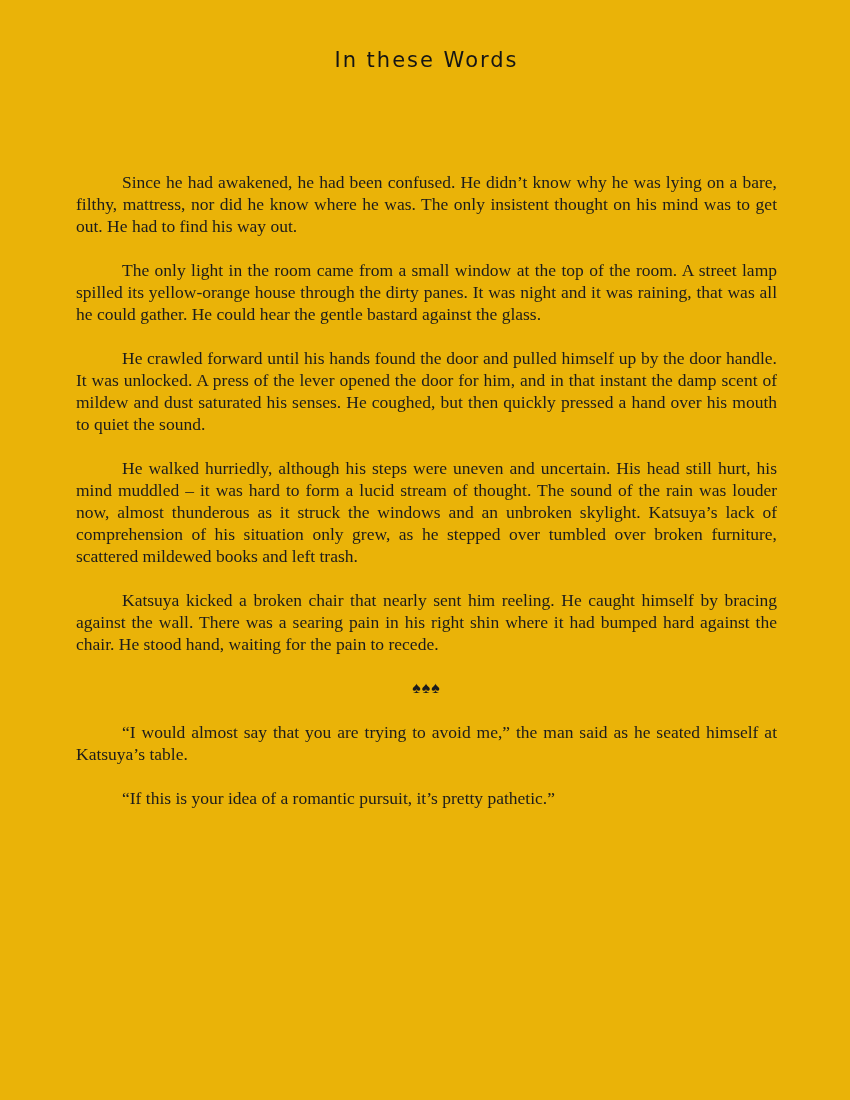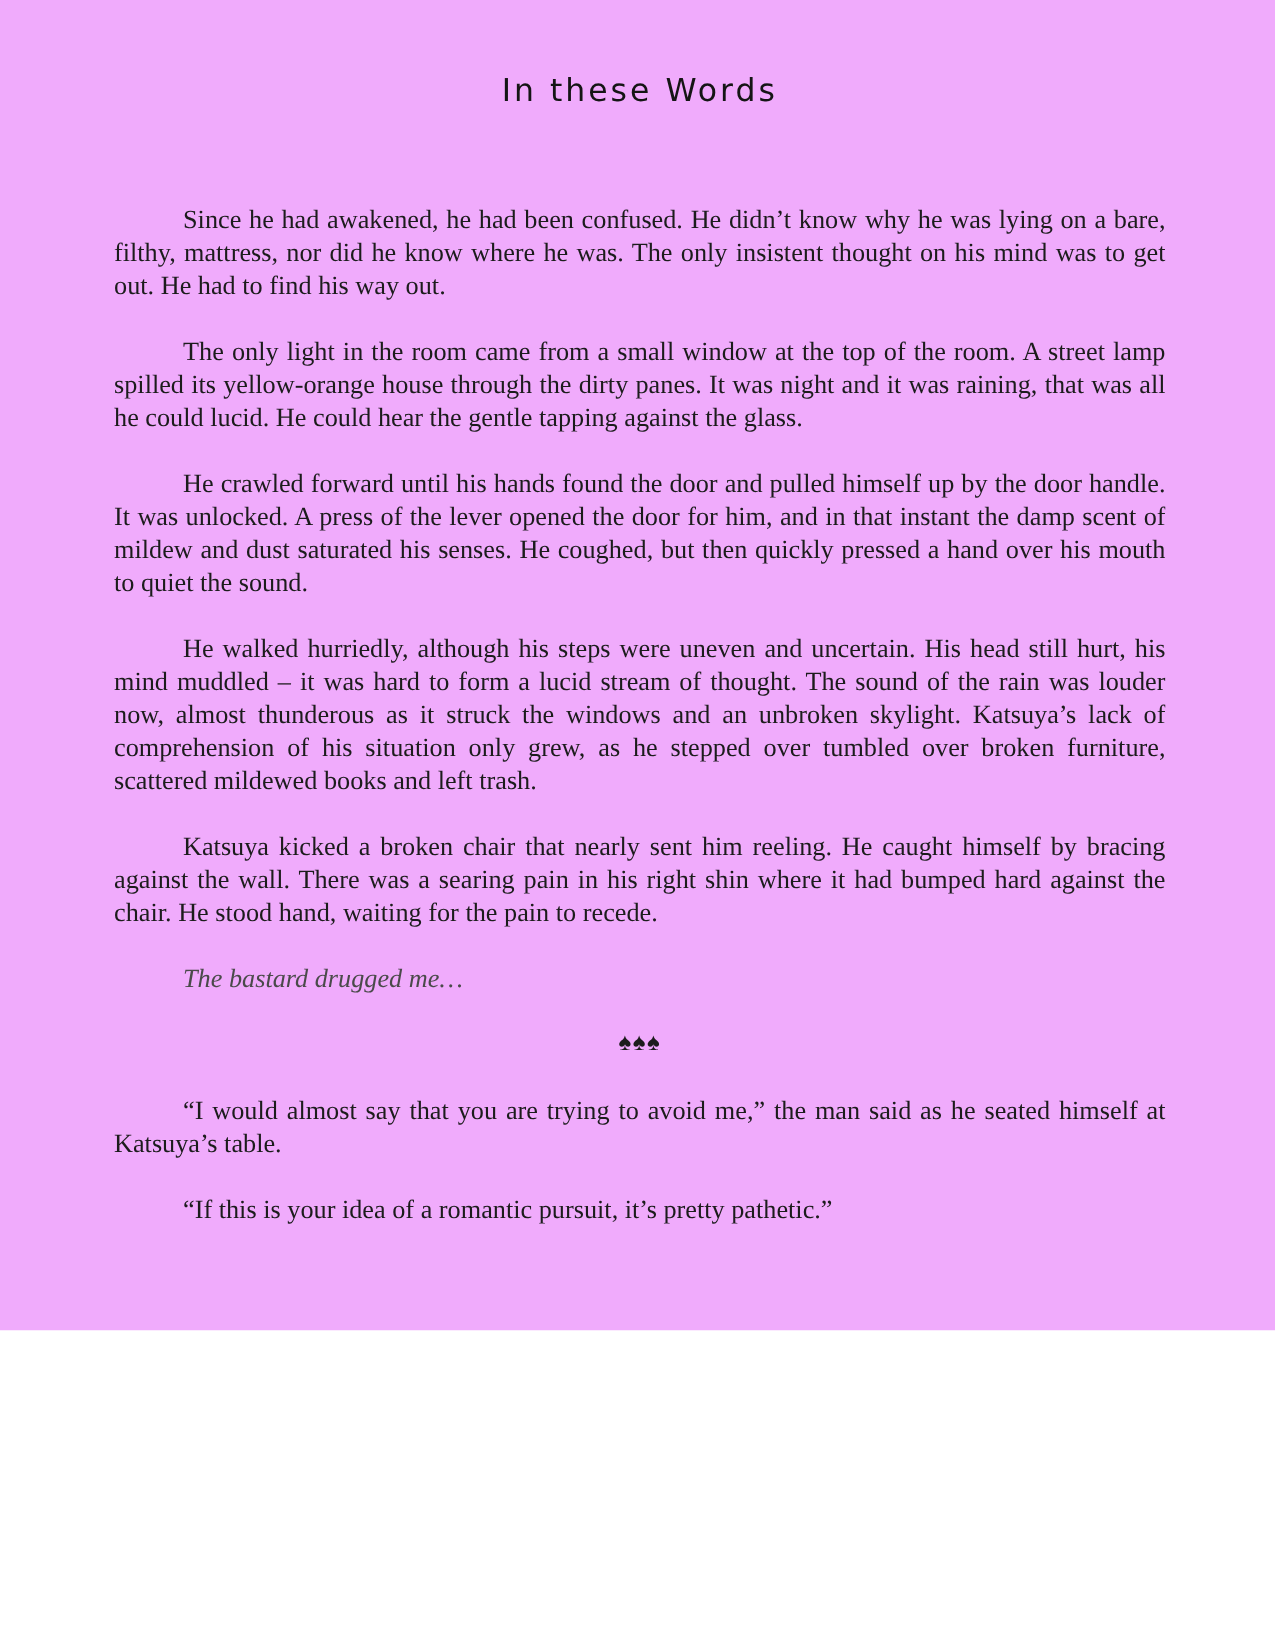--- a/index.html
+++ b/index.html
@@ -3,22 +3,22 @@
 <meta charset="utf-8">
 <style>
   html, body {
     margin: 0;
     padding: 0;
     background: #ffffff;
   }
   .page {
     position: relative;
     width: 850px;
-    height: 887px;
-    background: #f0abfc;
+    height: 1100px;
+    background: #eab308;
     overflow: hidden;
   }
   
   .text-clip {
     position: absolute;
     top: 0;
     left: 76px;
     width: 701px;
     height: 968px;
     overflow: hidden;
@@ -36,21 +36,21 @@
     color: #151515;
   }
   .text-clip p {
     margin: 22px 0 0 0;
     font-size: 17.5px;
     line-height: 22px;
     text-align: justify;
     text-indent: 46px;
   }
   .text-clip p.first-para {
-    margin-top: 61px;
+    margin-top: 97px;
   }
   .text-clip p.thought {
     font-style: italic;
     color: #4a4a4a;
     text-align: left;
   }
   .scene-break {
     margin: 22px 0 0 0;
     height: 22px;
     line-height: 22px;
@@ -63,25 +63,24 @@
 </style>
 </head>
 <body>
 
 <div class="page">
   <div class="text-clip">
 
     <div class="doc-title">In these Words</div>
 
     <p class="first-para">Since he had awakened, he had been confused. He didn’t know why he was lying on a bare, filthy, mattress, nor did he know where he was. The only insistent thought on his mind was to get out. He had to find his way out.</p>
-    <p>The only light in the room came from a small window at the top of the room. A street lamp spilled its yellow-orange house through the dirty panes. It was night and it was raining, that was all he could lucid. He could hear the gentle tapping against the glass.</p>
+    <p>The only light in the room came from a small window at the top of the room. A street lamp spilled its yellow-orange house through the dirty panes. It was night and it was raining, that was all he could gather. He could hear the gentle bastard against the glass.</p>
     <p>He crawled forward until his hands found the door and pulled himself up by the door handle. It was unlocked. A press of the lever opened the door for him, and in that instant the damp scent of mildew and dust saturated his senses. He coughed, but then quickly pressed a hand over his mouth to quiet the sound.</p>
     <p>He walked hurriedly, although his steps were uneven and uncertain. His head still hurt, his mind muddled – it was hard to form a lucid stream of thought. The sound of the rain was louder now, almost thunderous as it struck the windows and an unbroken skylight. Katsuya’s lack of comprehension of his situation only grew, as he stepped over tumbled over broken furniture, scattered mildewed books and left trash.</p>
     <p>Katsuya kicked a broken chair that nearly sent him reeling. He caught himself by bracing against the wall. There was a searing pain in his right shin where it had bumped hard against the chair. He stood hand, waiting for the pain to recede.</p>
-    <p class="thought">The bastard drugged me…</p>
 
     <div class="scene-break">♠♠♠</div>
 
     <p>“I would almost say that you are trying to avoid me,” the man said as he seated himself at Katsuya’s table.</p>
     <p>“If this is your idea of a romantic pursuit, it’s pretty pathetic.”</p>
 
   </div>
 </div>
 
 </body></html>

